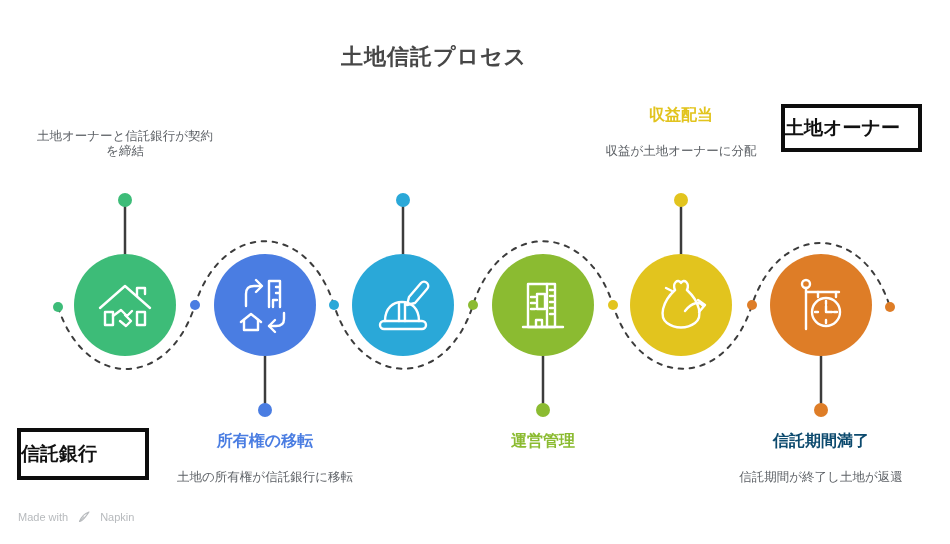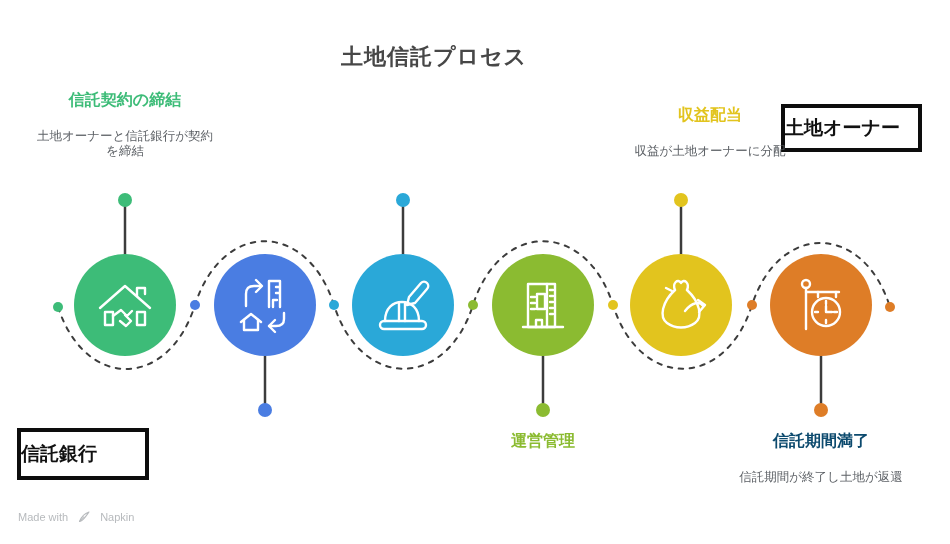--- a/index.html
+++ b/index.html
@@ -43,27 +43,30 @@
 
   <div class="actor-box landowner">
     <span>土地オーナー</span>
   </div>
 
   <div class="actor-box trustbank">
     <span>信託銀行</span>
   </div>
 
   <div class="step-label top" style="left:5px">
-    <p class="step-name" style="color: rgb(61, 188, 120);">信託契約の締結</p>
     <p class="step-desc">土地オーナーと信託銀行が契約
 を締結</p>
   </div>
-  <div class="step-label top" style="left:590px">
+  <div class="step-label top" style="left:561px">
     <p class="step-name" style="color: rgb(226, 196, 30);">収益配当</p>
     <p class="step-desc">収益が土地オーナーに分配</p>
+  </div>
+  <div class="step-label bottom" style="left:145px">
+    <p class="step-name" style="color: rgb(74, 125, 226);">所有権の移転</p>
+    <p class="step-desc">土地の所有権が信託銀行に移転</p>
   </div>
   <div class="step-label bottom" style="left:423px">
     <p class="step-name" style="color: rgb(139, 187, 49);">運営管理</p>
   </div>
   <div class="step-label bottom" style="left:701px">
     <p class="step-name" style="color: #0c4a6e;">信託期間満了</p>
     <p class="step-desc">信託期間が終了し土地が返還</p>
   </div>
 
   <svg class="flow-svg" width="950" height="544" viewBox="0 0 950 544">

